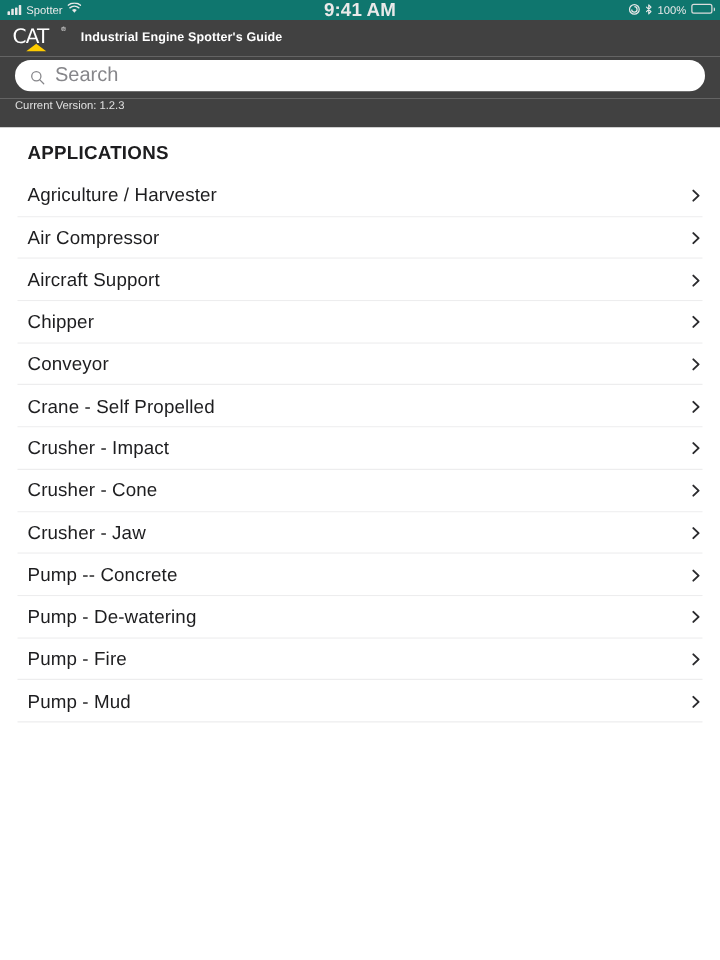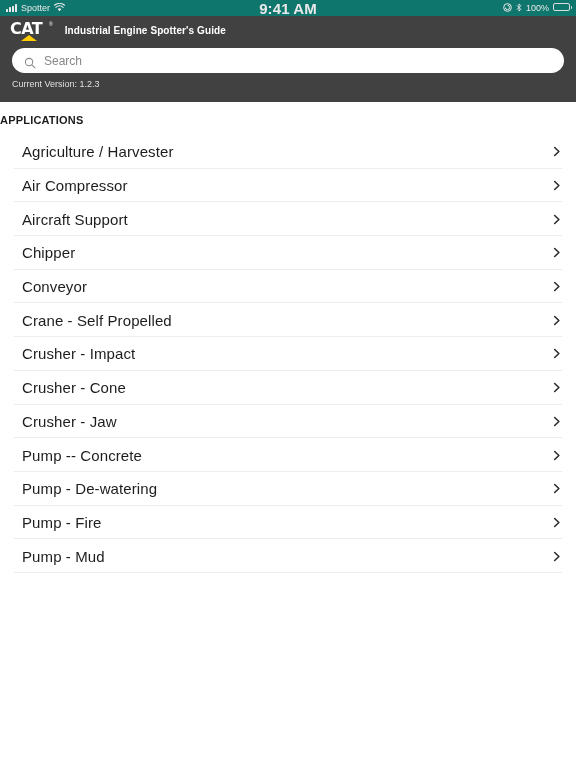--- a/index.html
+++ b/index.html
@@ -110,21 +110,21 @@
     margin-right: 12px;
   }
   .cat-mark {
     position: relative;
     width: 38px;
     height: 20px;
   }
   .cat-word {
     color: #ffffff;
     font-family: "DejaVu Sans", sans-serif;
-    font-weight: bold;
+    font-weight: normal;
     font-size: 16px;
     letter-spacing: -0.6px;
     line-height: 15px;
     display: block;
   }
   .cat-wedge {
     position: absolute;
     left: 11px;
     bottom: 0px;
     width: 0;
@@ -162,39 +162,39 @@
     box-sizing: border-box;
   }
   .search-icon {
     width: 12px;
     height: 12px;
     flex: 0 0 auto;
     margin-right: 8px;
     display: block;
   }
   .search-placeholder {
-    font-size: 12px;
+    font-size: 16px;
     color: #86868a;
   }
 
   
   .version-strip {
     background: #414141;
     color: #e0e0e0;
     font-size: 9px;
     padding: 0 0 13px 12px;
   }
 
   
   .section-header {
-    font-size: 11px;
+    font-size: 15px;
     font-weight: bold;
     color: #1d1d1f;
     letter-spacing: .2px;
-    padding: 12px 0 9px 0;
+    padding: 12px 0 9px 22px;
     background: #ffffff;
   }
 
   
   .list { background: #ffffff; }
   .list-item {
     height: 33.7px;
     display: flex;
     align-items: center;
     justify-content: space-between;

